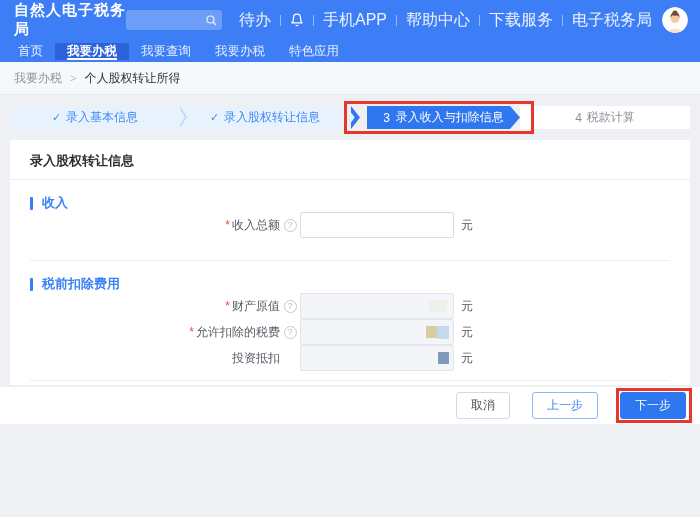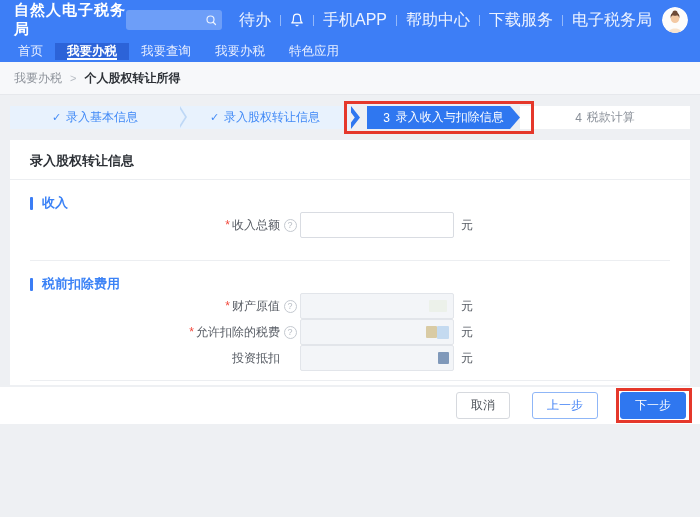--- a/index.html
+++ b/index.html
@@ -27,21 +27,21 @@
   .nav-item { display:flex; align-items:center; padding:0 12px; cursor:pointer; position:relative; }
   .nav-item.active { background:#2c63d8; font-weight:700; color:#fff; }
   .nav-item.active::after { content:""; position:absolute; left:16%; right:16%; bottom:0; height:2px; background:#fff; }
 
   
   .breadcrumb { position:absolute; top:62px; left:0; right:0; height:33px; background:#f7f8fa;
             border-bottom:1px solid #e6e8ec; display:flex; align-items:center; gap:8px;
             padding:0 14px; font-size:12px; }
   .bc-parent { color:#8e939b; cursor:pointer; }
   .bc-sep { color:#b6bbc2; font-size:11px; }
-  .bc-current { color:#2c3036; font-weight:700; }
+  .bc-current { color:#2c3036; font-weight:400; }
 
   
   .steps { position:absolute; top:106px; left:10px; right:10px; height:23px; display:flex; font-size:12px; }
   .step { flex:1; display:flex; align-items:center; justify-content:center; gap:5px; position:relative; }
   .step.done { background:#e8f2fd; color:#4089f6; }
   .step.done .chk { font-size:11px; }
   .step.done.has-chevron::after { content:""; position:absolute; right:-7px; top:0; z-index:2;
             border-top:11.5px solid transparent; border-bottom:11.5px solid transparent; border-left:7px solid #bed8f6; }
   .step.done.has-chevron::before { content:""; position:absolute; right:-5px; top:0; z-index:3;
             border-top:11.5px solid transparent; border-bottom:11.5px solid transparent; border-left:7px solid #e8f2fd; }

